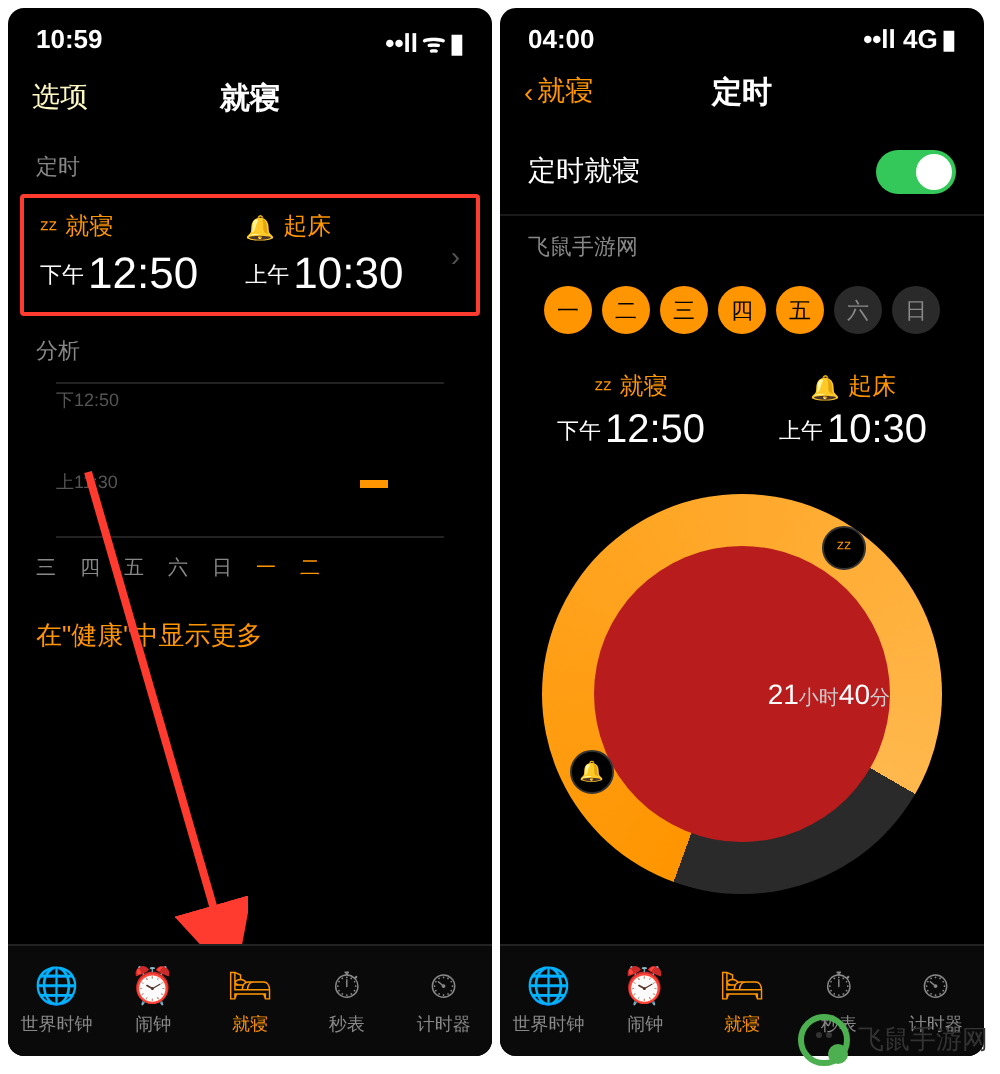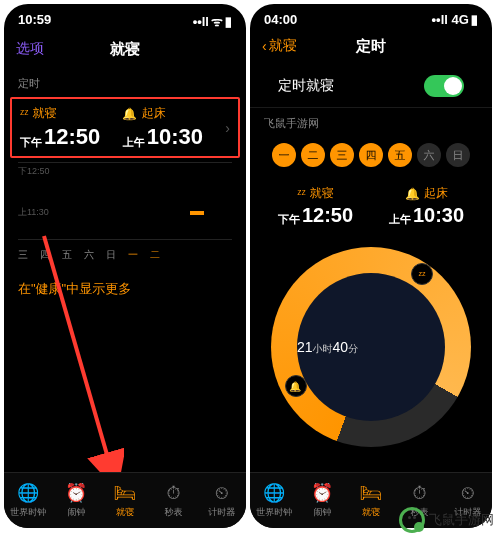--- a/index.html
+++ b/index.html
@@ -1,58 +1,58 @@
 <!DOCTYPE html>
 <html><head>
 <meta charset="utf-8">
 <style>
 *{margin:0;padding:0;box-sizing:border-box;font-family:-apple-system,"Helvetica Neue",sans-serif}
 body{background:#fff;width:500px;height:537px;position:relative;overflow:hidden}
 .phones{display:flex;gap:4px;padding:4px}
-.phone{width:242px;height:524px;background:#000;border-radius:24px;overflow:hidden;position:relative;color:#fff}
+.phone{width:242px;height:524px;background:#000;border-radius:8px;overflow:hidden;position:relative;color:#fff}
 .status{display:flex;justify-content:space-between;padding:8px 14px 2px;font-size:13px;font-weight:600}
 .status .right{display:flex;gap:2px;align-items:center}
 .nav{display:flex;align-items:center;padding:6px 12px 8px;position:relative;height:36px}
-.nav .left{color:#8b5cf6;font-size:14px}
+.nav .left{color:#fef9c3;font-size:14px}
 .nav .title{position:absolute;left:50%;transform:translateX(-50%);font-size:15px;font-weight:600}
 .back{display:flex;align-items:center;gap:2px;color:#ff9500;font-size:14px}
 .sect-hdr{color:#888;font-size:11px;padding:8px 14px 4px}
 .hl{border:2px solid #ff3b30;margin:2px 6px;padding:6px 8px;border-radius:2px}
 .times{display:flex;align-items:center}
 .tcol{flex:1}
 .tlabel{display:flex;align-items:center;gap:4px;color:#ff9500;font-size:12px;margin-bottom:2px}
-.tval{font-size:22px;font-weight:700;display:flex;align-items:flex-end;gap:2px}
+.tval{font-size:22px;font-weight:400;display:flex;align-items:center;gap:2px}
 .tval .pre{font-size:11px}
 .chev{color:#555;font-size:14px}
 .note{color:#888;font-size:11px;padding:10px 14px}
-.chart{height:78px;margin:4px 14px;position:relative;border-top:1px solid #222;border-bottom:1px solid #222}
+.chart{height:78px;margin:4px 24px;position:relative;border-top:1px solid #222;border-bottom:1px solid #222}
 .chart .yl{position:absolute;left:0;font-size:9px;color:#555}
 .chart .bar{position:absolute;bottom:24px;right:28px;width:14px;height:4px;background:#ff9500}
 .days{display:flex;gap:12px;font-size:10px;color:#888;padding:4px 14px}
 .days span.on{color:#ff9500}
 .link{color:#ff9500;font-size:13px;padding:14px}
 .tabbar{position:absolute;bottom:0;left:0;right:0;height:56px;display:flex;background:#0a0a0a;border-top:1px solid #222}
 .tab{flex:1;display:flex;flex-direction:column;align-items:center;justify-content:center;gap:2px;font-size:9px;color:#888}
 .tab.active{color:#ff9500}
 .tab .ico{font-size:18px}
 .tab-hl{position:absolute;bottom:4px;left:50%;transform:translateX(-50%);width:44px;height:48px;border:2px solid #ff3b30}
 .arrow{position:absolute;left:30px;top:222px;width:90px;height:256px;pointer-events:none}
-.row{display:flex;justify-content:space-between;align-items:center;padding:10px 28px;border-bottom:1px solid #1a1a1a}
+.row{display:flex;justify-content:space-between;align-items:center;padding:10px 14px;border-bottom:1px solid #1a1a1a}
 .row .lbl{font-size:14px}
 .toggle{width:40px;height:22px;background:#34c759;border-radius:11px;position:relative}
 .toggle::after{content:"";position:absolute;right:2px;top:2px;width:18px;height:18px;background:#fff;border-radius:50%}
 .weekdays{display:flex;gap:5px;padding:8px 14px;justify-content:center}
 .wd{width:24px;height:24px;border-radius:50%;display:flex;align-items:center;justify-content:center;font-size:11px;background:#ff9500;color:#000}
 .wd.off{background:#2a2a2a;color:#888}
 .times2{display:flex;padding:10px 20px;gap:20px}
 .times2 .tcol{text-align:center}
 .times2 .tval{justify-content:center;font-size:20px}
 .dial{width:200px;height:200px;margin:10px auto;position:relative}
 .ring{width:100%;height:100%;border-radius:50%;background:conic-gradient(from 200deg,#ff9500 0deg,#ffb84d 280deg,#2a2a2a 280deg 360deg)}
-.ring-in{position:absolute;inset:26px;border-radius:50%;background:#0f172a;display:flex;align-items:center;justify-content:flex-start}
+.ring-in{position:absolute;inset:26px;border-radius:50%;background:#b91c1c;display:flex;align-items:center;justify-content:flex-end}
 .dur{font-size:14px;color:#fff}
 .dur .sm{font-size:10px;color:#ccc}
 .handle{position:absolute;width:22px;height:22px;border-radius:50%;background:#000;border:1px solid #333;display:flex;align-items:center;justify-content:center;font-size:10px;color:#ff9500}
 .h1{left:14px;bottom:50px}
 .h2{right:38px;top:16px}
 .watermark{position:absolute;bottom:4px;right:6px;display:flex;align-items:center;gap:4px;font-size:13px;color:#333;font-weight:500}
 .wm-ico{width:26px;height:26px;border-radius:50%;border:3px solid #4caf50;position:relative}
 .wm-ico::after{content:"";position:absolute;right:-2px;bottom:-2px;width:10px;height:10px;border-radius:50%;background:#4caf50}
 .wm-ico::before{content:"";position:absolute;left:6px;top:6px;width:3px;height:3px;border-radius:50%;background:#333;box-shadow:5px 0 #333}
 </style>
@@ -93,20 +93,21 @@
               <span>起床</span>
             </div>
         <div class="tval">
               <span class="pre">上午</span>
               <span>10:30</span>
             </div>
       </div>
       <span class="chev">›</span>
     </div>
   </div>
+  <div class="sect-hdr">分析</div>
   <div class="chart">
     <span class="yl" style="top:2px">下12:50</span>
     <span class="yl" style="bottom:20px">上11:30</span>
     <div class="bar"></div>
   </div>
   <div class="days">
     <span>三</span>
     <span>四</span>
     <span>五</span>
     <span>六</span>

